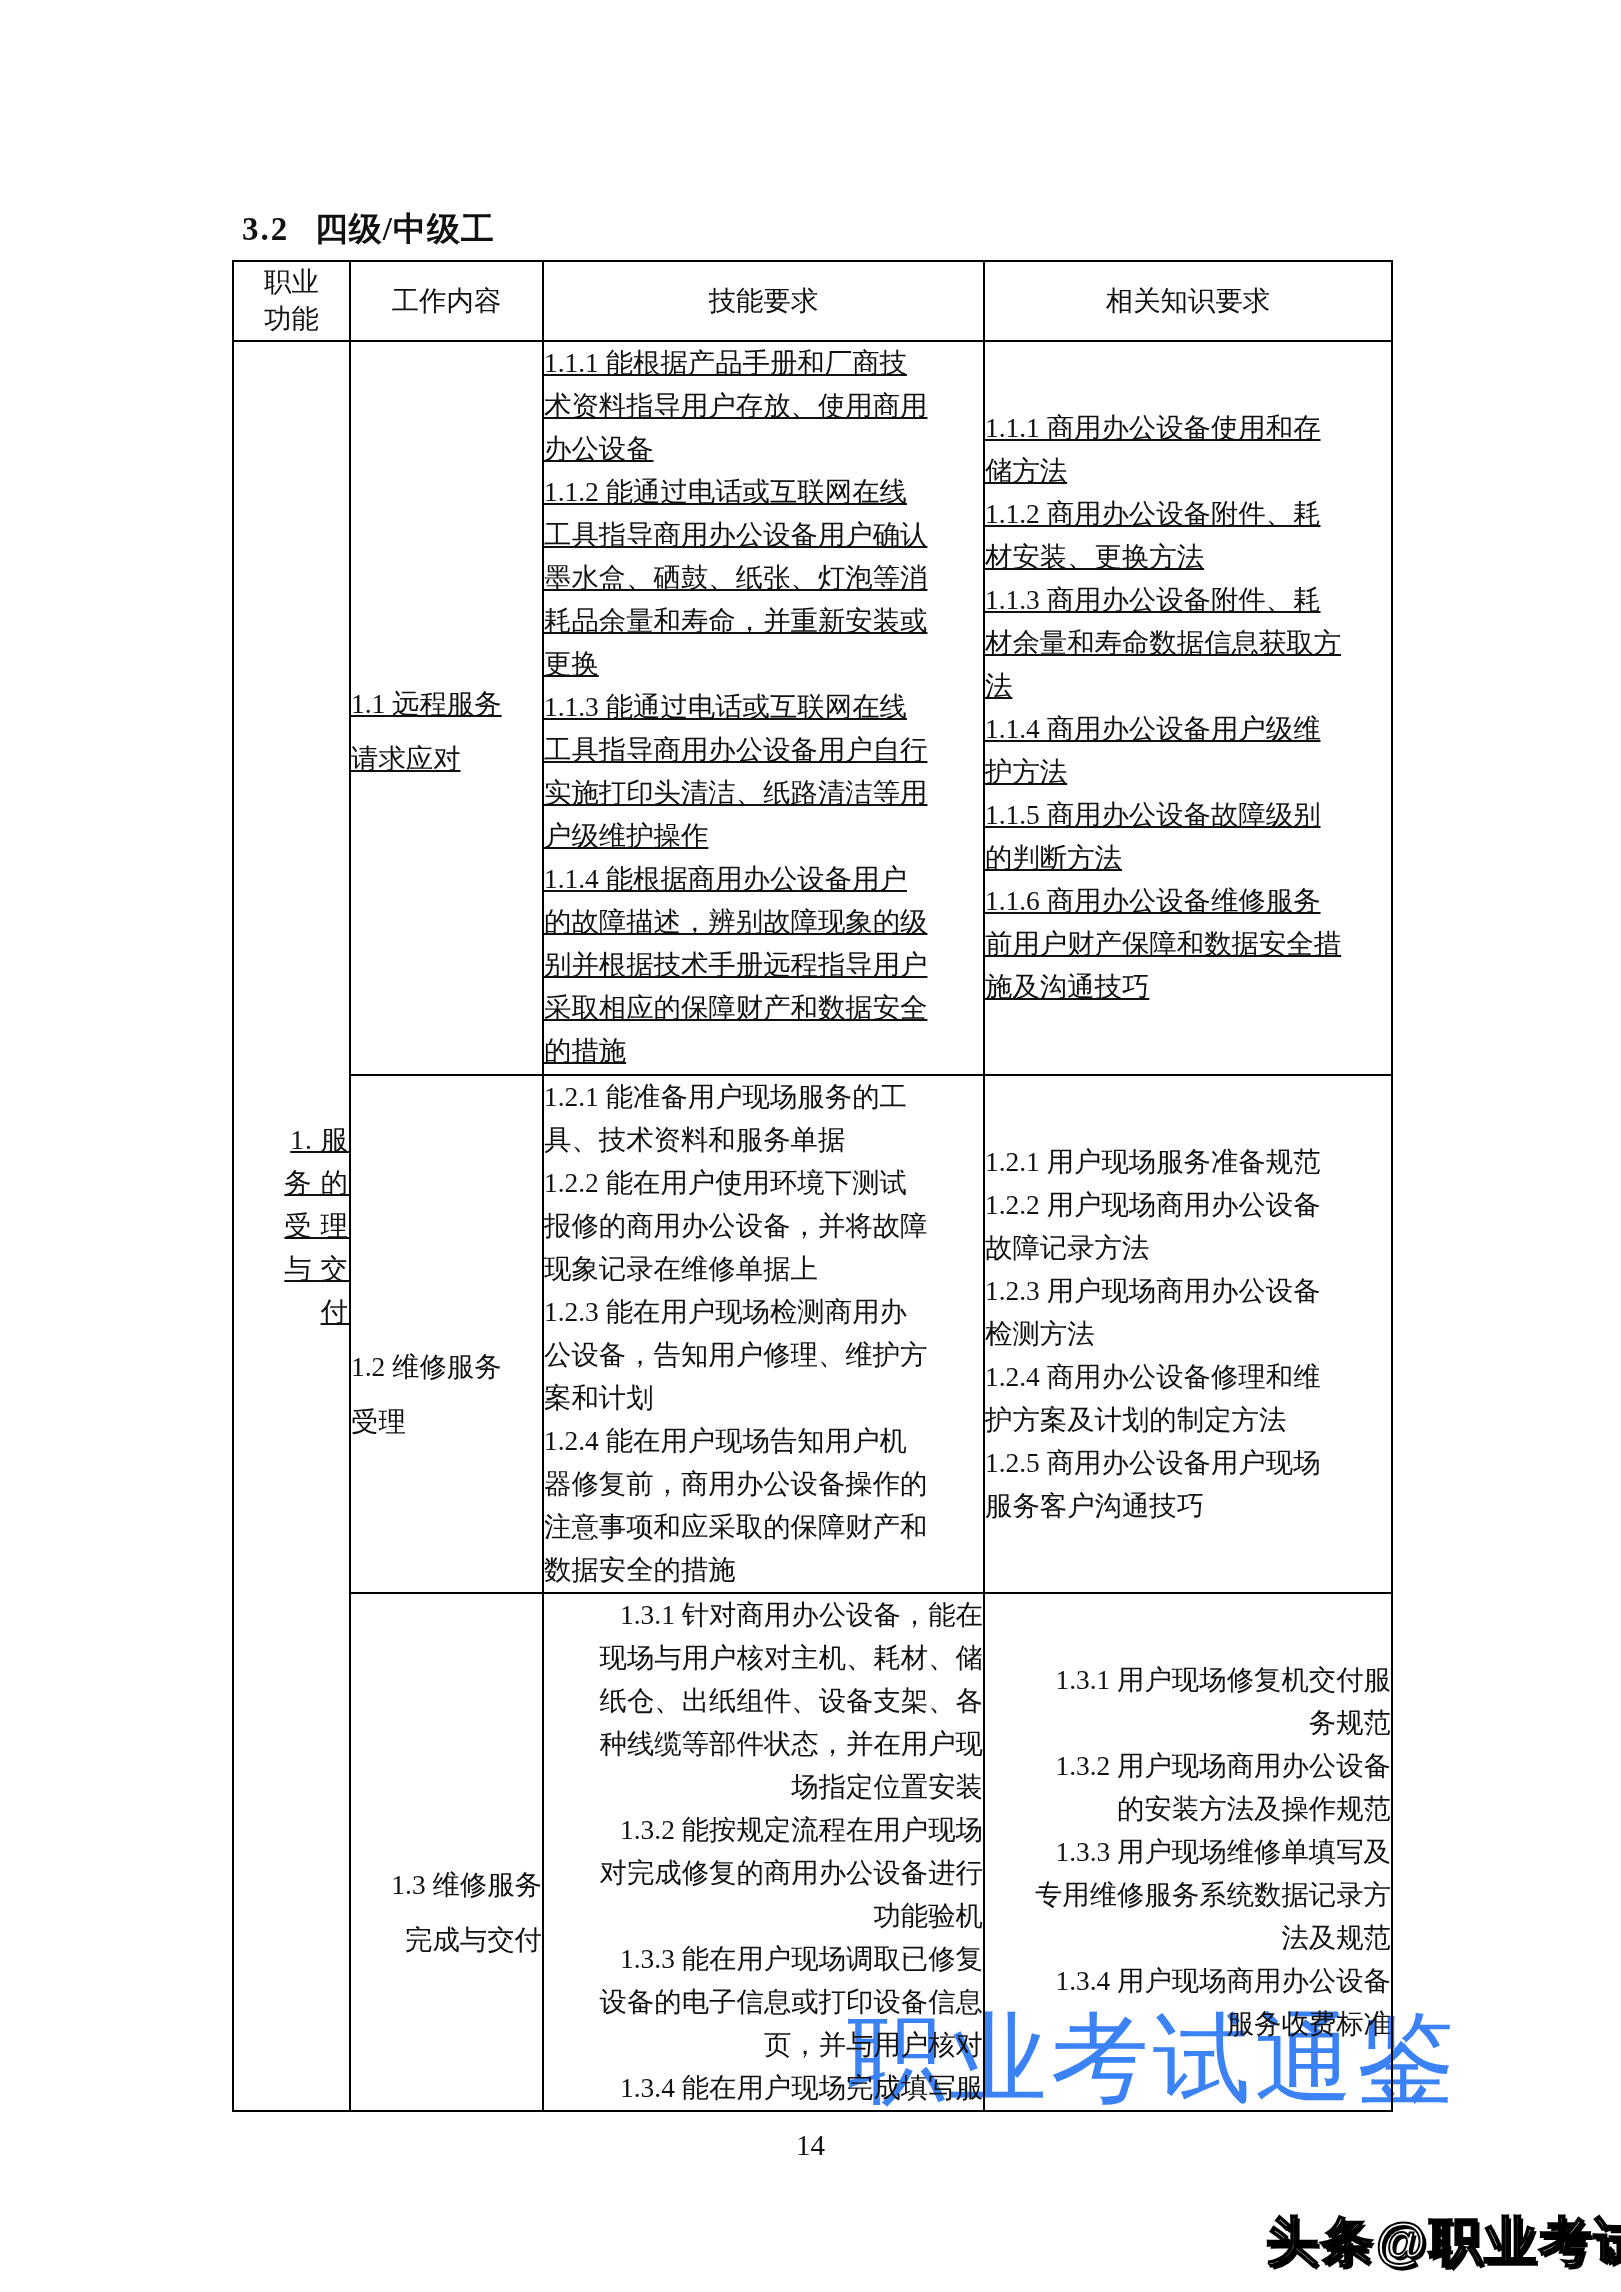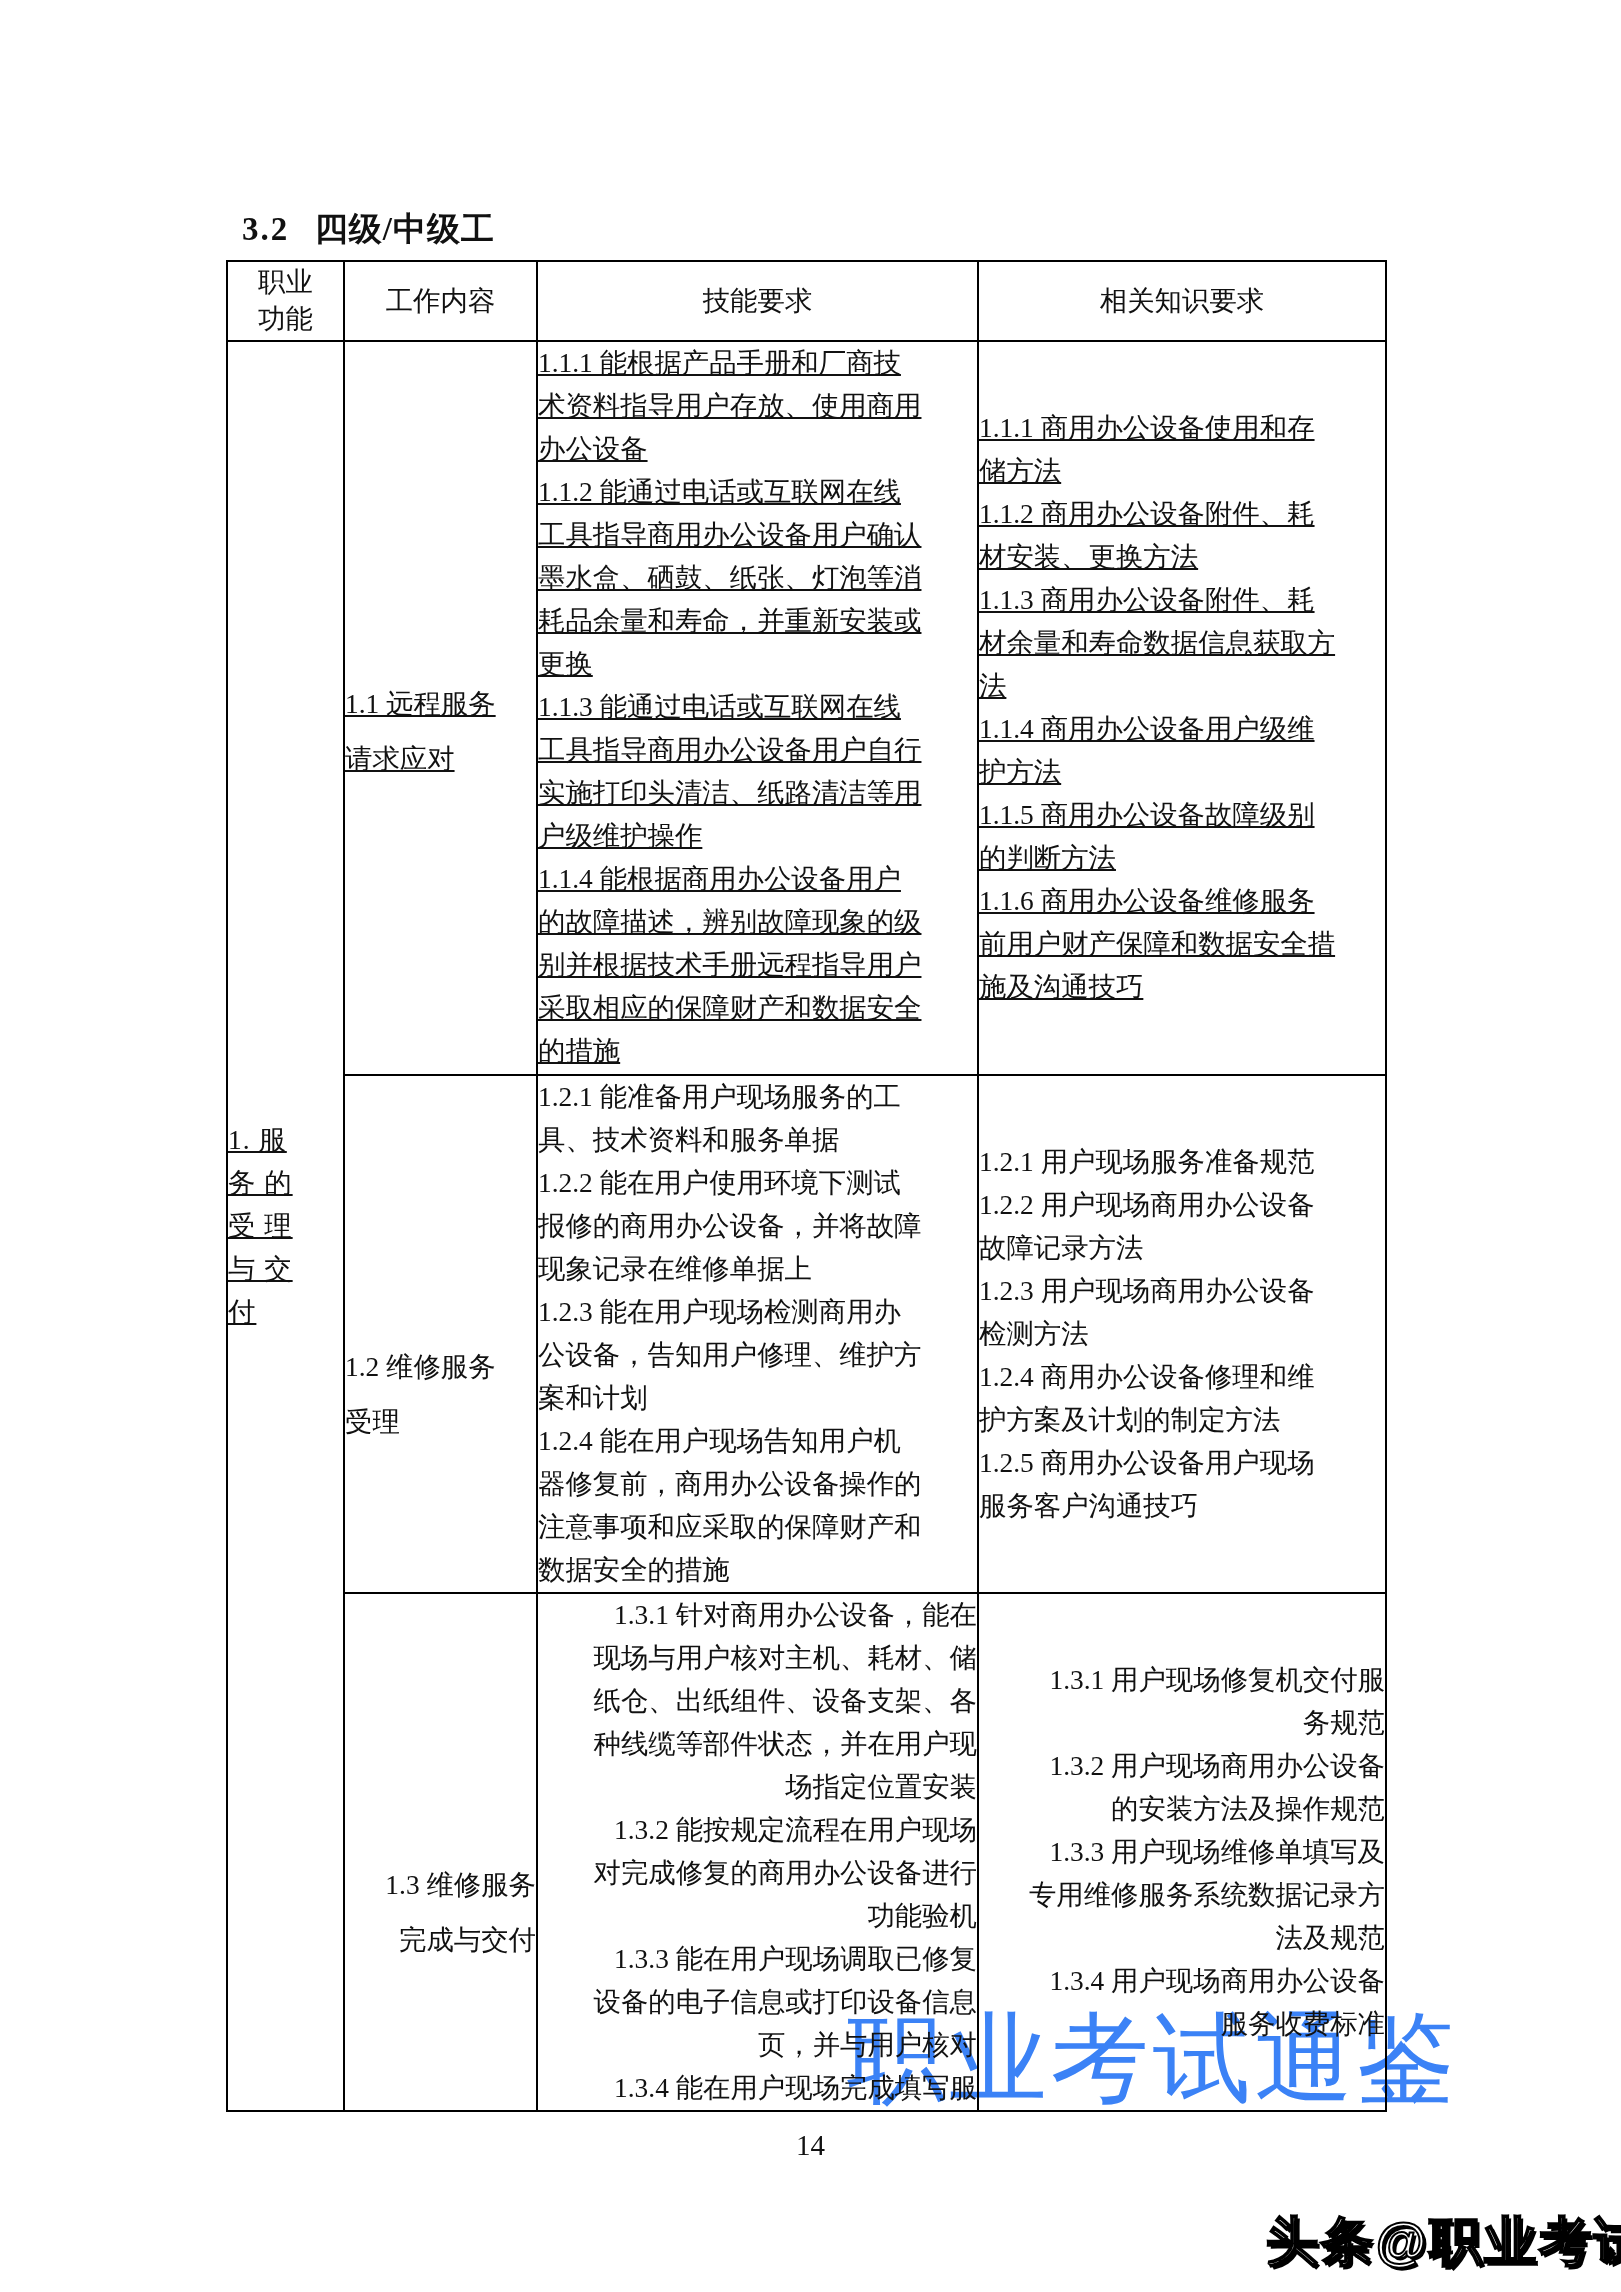--- a/index.html
+++ b/index.html
@@ -36,21 +36,21 @@
     color: #3b82f6;
     letter-spacing: 3.9px;
     font-family: "Liberation Sans", "DejaVu Sans", sans-serif;
     white-space: nowrap;
     z-index: 0;
   }
 
   
   table.req-table {
     position: absolute;
-    left: 226px; top: 260px;
+    left: 232px; top: 260px;
     width: 1159px;
     border-collapse: collapse;
     table-layout: fixed;
     z-index: 1;
     background: transparent;
   }
   table.req-table th, table.req-table td {
     border: 2.9px solid #000;
     padding: 0;
     overflow: hidden;
@@ -59,21 +59,21 @@
   }
   th.hdr {
     font-weight: normal;
     text-align: center;
     vertical-align: middle;
     line-height: 37px;
     white-space: pre-line;
     height: 78px;
   }
   td.func-cell {
-    text-align: left;
+    text-align: right;
     vertical-align: middle;
     line-height: 43px;
     white-space: pre-line;
     letter-spacing: 1px;
   }
   td.work-cell {
     vertical-align: middle;
     line-height: 55px;
     white-space: pre-line;
     padding-left: 12.7px;

